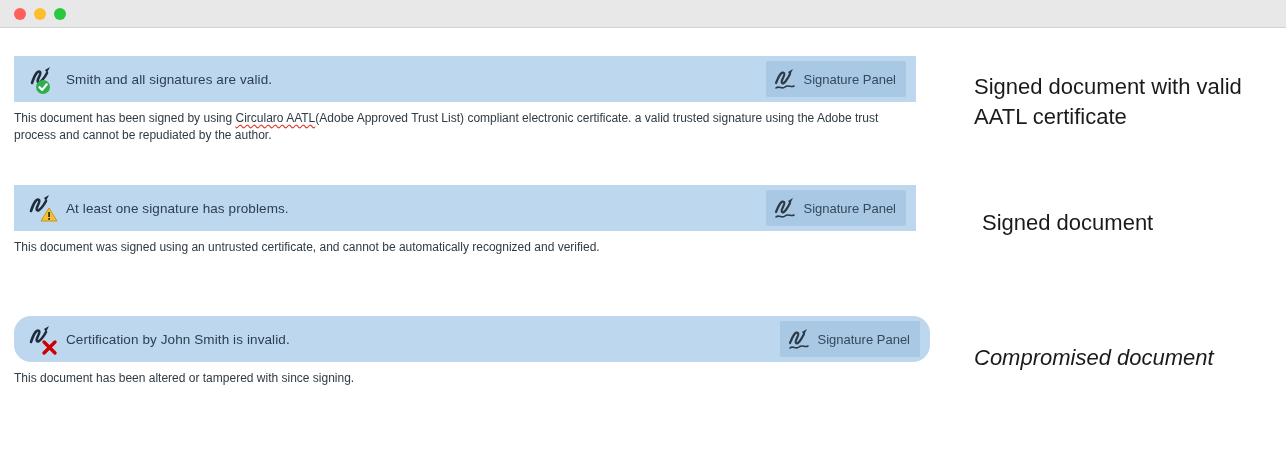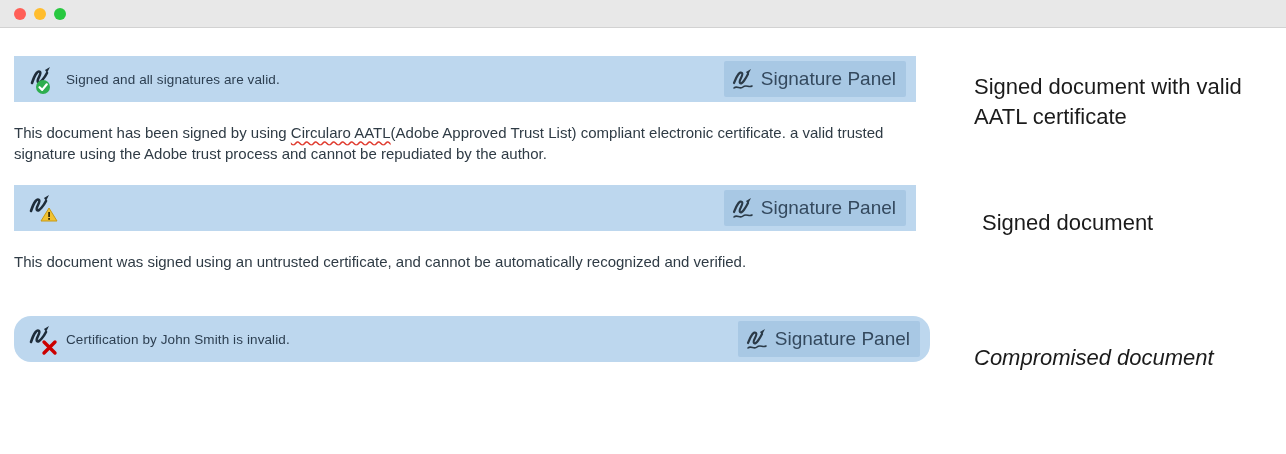--- a/index.html
+++ b/index.html
@@ -109,28 +109,28 @@
     box-sizing: border-box;
     cursor: pointer;
   }
   .panel-btn .pen {
     width: 26px;
     height: 26px;
     margin-right: 5px;
     flex: none;
   }
   .panel-btn .plabel {
-    font-size: 19px;
+    font-size: 13px;
     color: #34495e;
     white-space: nowrap;
   }
 
   .desc {
-    margin-top: 20px;
-    font-size: 15px;
+    margin-top: 8px;
+    font-size: 12px;
     line-height: 1.42;
     color: #2f3b45;
     width: 900px;
   }
   .desc .squiggle {
     text-decoration: underline;
     text-decoration-style: wavy;
     text-decoration-color: #e03b2f;
     text-underline-offset: 2px;
   }
@@ -165,21 +165,21 @@
       <div class="block b1">
         <div class="bar wide">
           <div class="sig-icon">
             <svg viewBox="0 0 34 34" width="34" height="34" aria-hidden="true">
               <path d="M6 21 C9 12, 12 8, 14 10 C16 12, 10 18, 12 20 C14 22, 19 15, 21 11" fill="none" stroke="#1f2d3a" stroke-width="2.6" stroke-linecap="round"></path>
               <path d="M19 8 L24 5 L21 11 Z" fill="#1f2d3a"></path>
               <circle cx="17" cy="25" r="7" fill="#2eae4e"></circle>
               <path d="M13.5 25.2 L16.2 27.9 L20.8 22.3" fill="none" stroke="#ffffff" stroke-width="2.2" stroke-linecap="round" stroke-linejoin="round"></path>
             </svg>
           </div>
-          <span class="bar-text">Signed and all signatures are valid.</span>
+          <span class="bar-text">Smith and all signatures are valid.</span>
           <div class="panel-btn">
             <span class="pen">
               <svg viewBox="0 0 26 26" width="26" height="26" aria-hidden="true">
                 <path d="M4 17 C7 9, 10 5, 12 7 C14 9, 8 15, 10 17 C12 19, 16 12, 18 8" fill="none" stroke="#2b3a47" stroke-width="2.2" stroke-linecap="round"></path>
                 <path d="M16 6 L21 3 L18 9 Z" fill="#2b3a47"></path>
                 <path d="M4 22 C7 19, 10 24, 13 21 C16 18, 19 22, 22 20" fill="none" stroke="#2b3a47" stroke-width="1.6" stroke-linecap="round"></path>
               </svg>
             </span>
             <span class="plabel">Signature Panel</span>
           </div>
@@ -193,20 +193,21 @@
         <div class="bar mid">
           <div class="sig-icon">
             <svg viewBox="0 0 34 34" width="34" height="34" aria-hidden="true">
               <path d="M5 20 C8 11, 11 7, 13 9 C15 11, 9 17, 11 19 C13 21, 18 14, 20 10" fill="none" stroke="#1f2d3a" stroke-width="2.6" stroke-linecap="round"></path>
               <path d="M18 7 L23 4 L20 10 Z" fill="#1f2d3a"></path>
               <path d="M23 17 L31 30 L15 30 Z" fill="#f1c232" stroke="#c79a16" stroke-width="1"></path>
               <rect x="22.2" y="21" width="1.8" height="5" fill="#3a2d05"></rect>
               <rect x="22.2" y="27" width="1.8" height="1.8" fill="#3a2d05"></rect>
             </svg>
           </div>
+          <span class="bar-text">At least one signature has problems.</span>
           <div class="panel-btn">
             <span class="pen">
               <svg viewBox="0 0 26 26" width="26" height="26" aria-hidden="true">
                 <path d="M4 17 C7 9, 10 5, 12 7 C14 9, 8 15, 10 17 C12 19, 16 12, 18 8" fill="none" stroke="#2b3a47" stroke-width="2.2" stroke-linecap="round"></path>
                 <path d="M16 6 L21 3 L18 9 Z" fill="#2b3a47"></path>
                 <path d="M4 22 C7 19, 10 24, 13 21 C16 18, 19 22, 22 20" fill="none" stroke="#2b3a47" stroke-width="1.6" stroke-linecap="round"></path>
               </svg>
             </span>
             <span class="plabel">Signature Panel</span>
           </div>
@@ -230,20 +231,23 @@
             <span class="pen">
               <svg viewBox="0 0 26 26" width="26" height="26" aria-hidden="true">
                 <path d="M4 17 C7 9, 10 5, 12 7 C14 9, 8 15, 10 17 C12 19, 16 12, 18 8" fill="none" stroke="#2b3a47" stroke-width="2.2" stroke-linecap="round"></path>
                 <path d="M16 6 L21 3 L18 9 Z" fill="#2b3a47"></path>
                 <path d="M4 22 C7 19, 10 24, 13 21 C16 18, 19 22, 22 20" fill="none" stroke="#2b3a47" stroke-width="1.6" stroke-linecap="round"></path>
               </svg>
             </span>
             <span class="plabel">Signature Panel</span>
           </div>
         </div>
+        <div class="desc">
+          <span>This document has been altered or tampered with since signing.</span>
+        </div>
       </div>
 
     </div>
 
     <div class="right-col">
       <div class="annot a1">Signed document with valid AATL certificate</div>
       <div class="annot a2"> Signed document</div>
       <div class="annot a3">Compromised document</div>
     </div>
 

